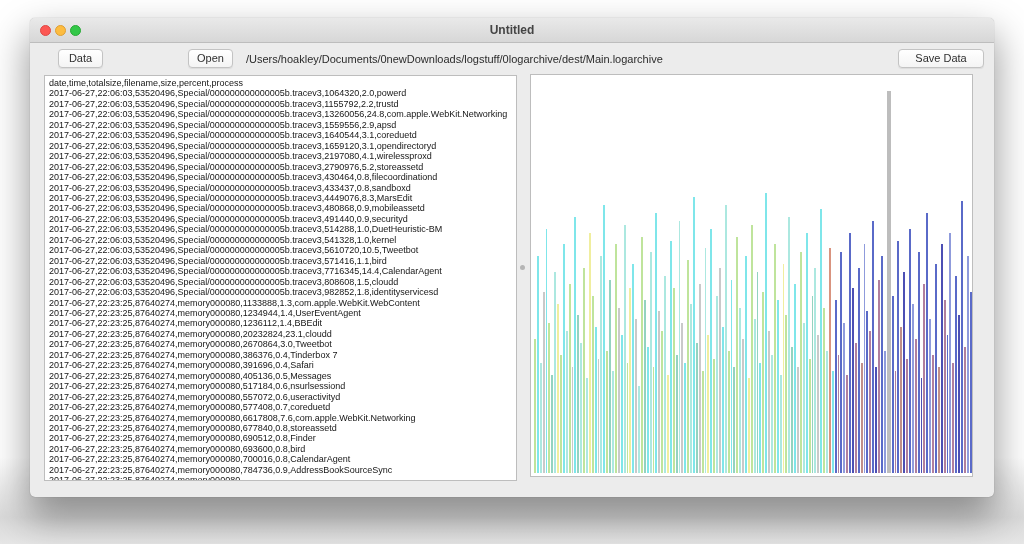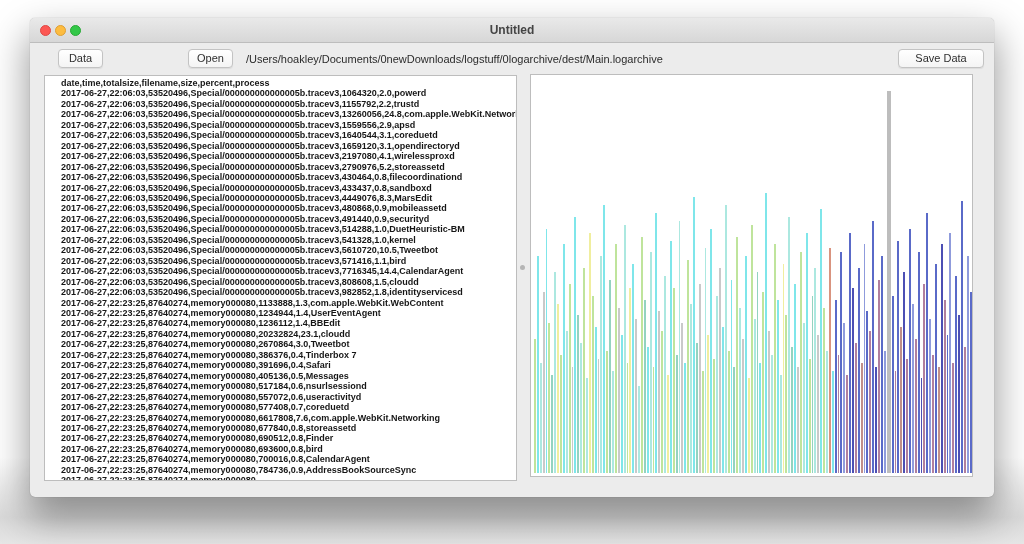--- a/index.html
+++ b/index.html
@@ -57,21 +57,21 @@
     display:flex; flex-direction:column; align-items:center; justify-content:center; gap:1px;
   }
   .tri-up    { width:0; height:0; border-left:3px solid transparent; border-right:3px solid transparent; border-bottom:4px solid #ffffff; }
   .tri-down  { width:0; height:0; border-left:3px solid transparent; border-right:3px solid transparent; border-top:4px solid #ffffff; }
 
   .left-panel {
     position:absolute; left:14px; top:57px; width:473px; height:406px; box-sizing:border-box;
     background:#ffffff; border:1px solid #bdbdbd; overflow:hidden;
   }
   .log {
-    padding:2px 0 0 16px; font-size:9px; line-height:10.45px; color:#161616; white-space:pre;font-weight:bold;
+    padding:2px 0 0 4px; font-size:9px; line-height:10.45px; color:#161616; white-space:pre;
   }
   .right-panel {
     position:absolute; left:500px; top:56px; width:443px; height:403px; box-sizing:border-box;
     background:#ffffff; border:1px solid #bdbdbd; overflow:hidden;
   }
   .chart-bars {
     position:absolute; left:3px; right:2px; top:4px; bottom:3px;
     display:flex; align-items:flex-end;
   }
   .bar { flex:0 0 1.9px; margin-right:1px; }

